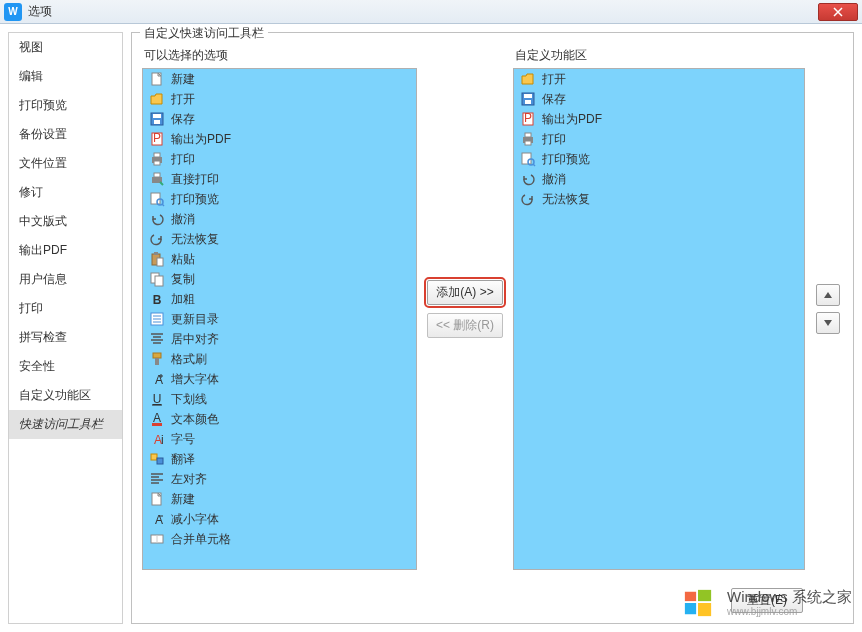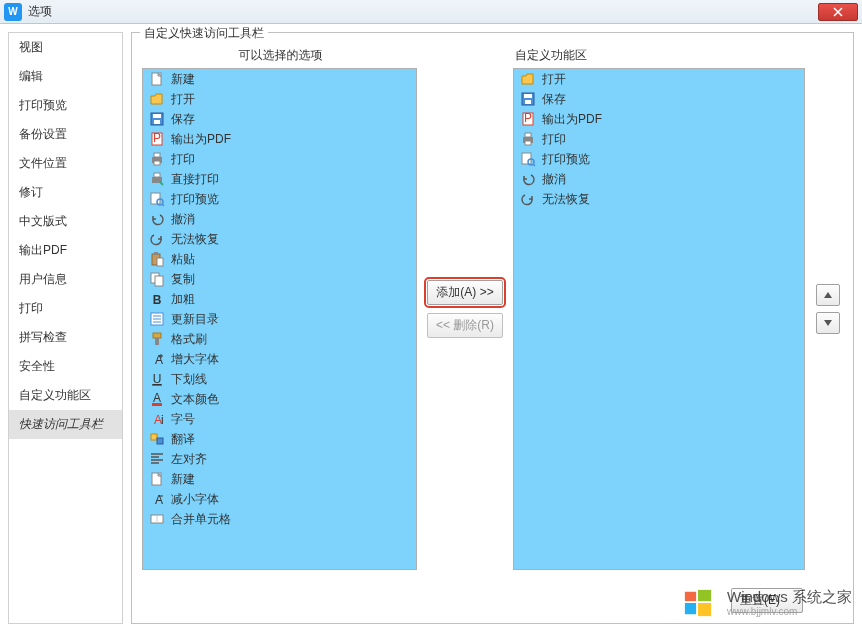--- a/index.html
+++ b/index.html
@@ -16,38 +16,38 @@
     .sidebar { width: 115px; border: 1px solid #d0d0d0; background: #fff; overflow-y: auto; }
     .sidebar-item { padding: 6px 10px; cursor: pointer; color: #333; }
     .sidebar-item.selected { background: #e2e2e2; font-style: italic; }
     
     .main { flex: 1; display: flex; flex-direction: column; }
     .fieldset { border: 1px solid #c0c0c0; padding: 8px 10px 10px 10px; position: relative; flex: 1; display: flex; flex-direction: column; }
     .fieldset-legend { position: absolute; top: -8px; left: 8px; background: #fff; padding: 0 4px; color: #333; }
     
     .columns { display: flex; gap: 8px; flex: 1; margin-top: 6px; }
     .col { display: flex; flex-direction: column; }
-    .col-left { width: 275px; text-align: center; }
+    .col-left { width: 275px; }
     .col-mid { width: 80px; display: flex; flex-direction: column; justify-content: center; align-items: center; gap: 8px; }
     .col-right { flex: 1; }
     .col-arrows { width: 30px; display: flex; flex-direction: column; justify-content: center; gap: 6px; align-items: center; }
     
     .col-label { color: #333; margin-bottom: 4px; padding-left: 2px; }
     
     .listbox { border: 1px solid #b0b0b0; background: #7dd3fc; flex: 1; overflow-y: scroll; overflow-x: hidden; position: relative; }
     .listbox::-webkit-scrollbar { width: 16px; }
     .listbox::-webkit-scrollbar-track { background: #f0f0f0; border-left: 1px solid #d8d8d8; }
     .listbox::-webkit-scrollbar-thumb { background: #c8c8c8; border: 1px solid #b0b0b0; border-radius: 2px; }
     .listbox::-webkit-scrollbar-button { height: 16px; background: #e8e8e8; border: 1px solid #c0c0c0; }
     
     .list-item { display: flex; align-items: center; padding: 2px 6px; gap: 6px; cursor: pointer; height: 20px; }
     .item-icon { width: 16px; height: 16px; flex-shrink: 0; display: flex; align-items: center; justify-content: center; }
     .item-label { color: #333; white-space: nowrap; }
     
-    .btn { padding: 3px 8px; border: 1px solid #a0a0a0; background: linear-gradient(#fdfdfd, #eaeaea); border-radius: 2px; cursor: pointer; color: #333; min-width: 72px; text-align: left; }
+    .btn { padding: 3px 8px; border: 1px solid #a0a0a0; background: linear-gradient(#fdfdfd, #eaeaea); border-radius: 2px; cursor: pointer; color: #333; min-width: 72px; text-align: center; }
     .btn:disabled, .btn.disabled { color: #999; border-color: #c0c0c0; }
     .btn.highlighted { outline: 2px solid #d94030; outline-offset: 1px; }
     
     .arrow-btn { width: 24px; height: 22px; border: 1px solid #a0a0a0; background: linear-gradient(#fdfdfd, #eaeaea); border-radius: 2px; cursor: pointer; display: flex; align-items: center; justify-content: center; }
     
     .footer-row { display: flex; justify-content: flex-end; margin-top: 18px; padding-right: 40px; }
     
     .watermark { position: absolute; bottom: 14px; right: 10px; display: flex; align-items: center; gap: 14px; opacity: 0.85; pointer-events: none; }
     .wm-logo { width: 30px; height: 30px; }
     .wm-text { display: flex; flex-direction: column; line-height: 1.1; }
@@ -212,20 +212,28 @@
                   <svg class="ico" width="16" height="16">
                     <rect x="2" y="2" width="12" height="12" fill="#fff" stroke="#4a90d9"></rect>
                     <path d="M4 5 L12 5 M4 8 L12 8 M4 11 L12 11" stroke="#4a90d9"></path>
                   </svg>
                 </span>
                 <span class="item-label">更新目录</span>
               </div>
               <div class="list-item">
                 <span class="item-icon">
                   <svg class="ico" width="16" height="16">
+                    <path d="M2 3 L14 3 M4 6 L12 6 M2 9 L14 9 M4 12 L12 12" stroke="#555" stroke-width="1.5"></path>
+                  </svg>
+                </span>
+                <span class="item-label">居中对齐</span>
+              </div>
+              <div class="list-item">
+                <span class="item-icon">
+                  <svg class="ico" width="16" height="16">
                     <rect x="4" y="2" width="8" height="5" fill="#d8a840" stroke="#a87820"></rect>
                     <rect x="6" y="7" width="4" height="7" fill="#888"></rect>
                   </svg>
                 </span>
                 <span class="item-label">格式刷</span>
               </div>
               <div class="list-item">
                 <span class="item-icon">
                   <svg class="ico" width="16" height="16">
                     <text x="6" y="13" font-size="12" fill="#333">A</text>

